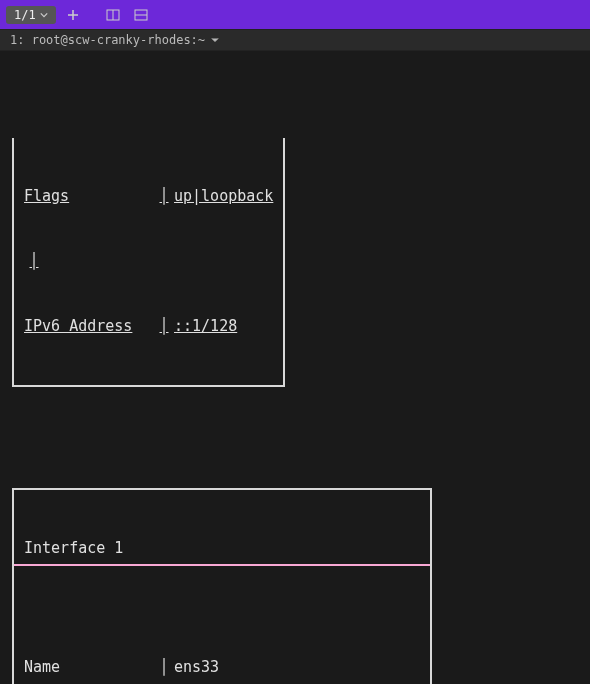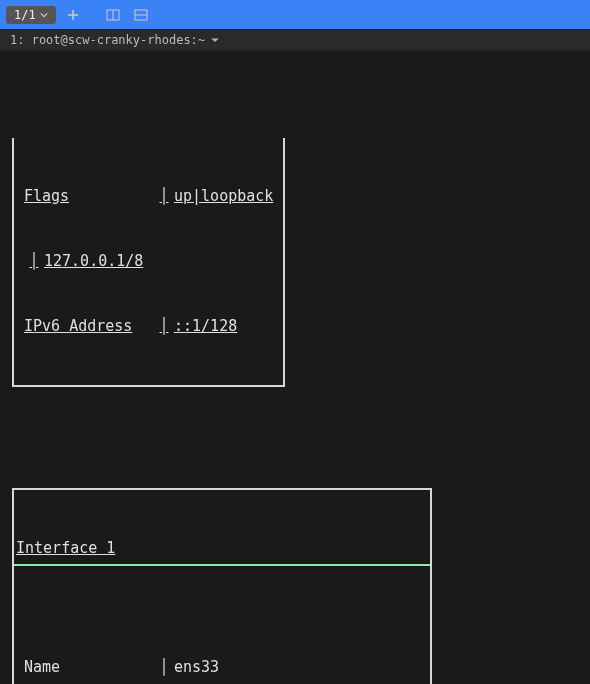--- a/index.html
+++ b/index.html
@@ -6,21 +6,21 @@
   body {
     background: #1a1a1a;
     font-family: 'Menlo', 'Consolas', 'DejaVu Sans Mono', monospace;
     font-size: 14px;
     color: #e0e0e0;
     width: 590px;
     height: 684px;
     overflow: hidden;
   }
   .toolbar {
-    background: #3b82f6;
+    background: #6d28d9;
     height: 30px;
     display: flex;
     align-items: center;
     padding: 8px 6px;
     gap: 6px;
     border-bottom: 1px solid #222;
   }
   .toolbar .tabcount {
     background: #555;
     color: #eee;
@@ -61,23 +61,22 @@
     font-size: 15px;
     white-space: pre;
   }
 
   .ifbox {
     border: 2px solid #d8d8d8;
     margin: 4px 6px 10px 6px;
     width: fit-content;
   }
   .ifbox .header {
-    border-bottom: 2px solid #86efac;
-    padding: 4px 2px;
-    text-decoration: underline;
+    border-bottom: 2px solid #f9a8d4;
+    padding: 4px 10px;
   }
   .ifbox .body {
     padding: 4px 10px;
   }
   .ifbox .row { display: flex; }
   .ifbox .key { width: 130px; }
   .ifbox .sep { width: 20px; text-align: center; color: #d8d8d8; }
   .ifbox .val { }
 
   .ifbox0 {
@@ -134,21 +133,20 @@
 
   
   <div class="ifbox0">
     <div class="row">
       <span class="key">Flags</span>
       <span class="sep">│</span>
       <span class="val">up|loopback</span>
     </div>
     <div class="row">
       <span class="sep">│</span>
-      <span class="val">127.0.0.1/8</span>
     </div>
     <div class="row">
       <span class="key">IPv6 Address</span>
       <span class="sep">│</span>
       <span class="val">::1/128</span>
     </div>
   </div>
 
   
   <div class="ifbox" style="min-width:420px;">

